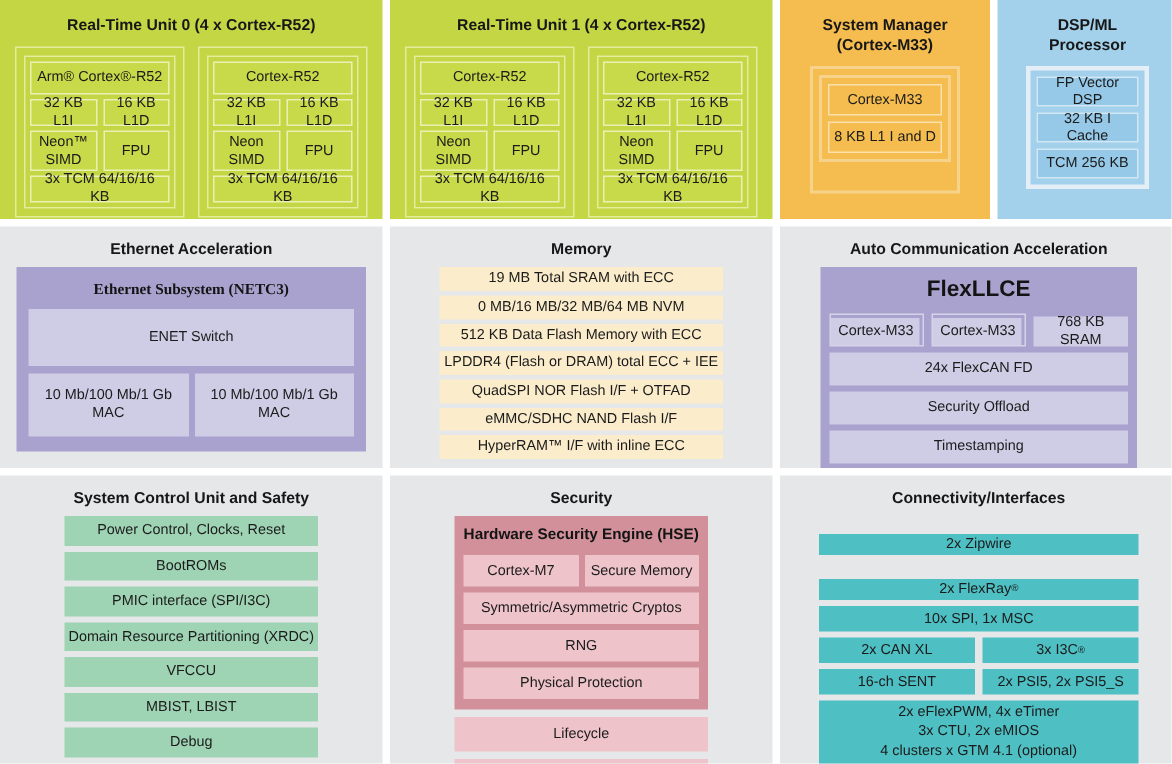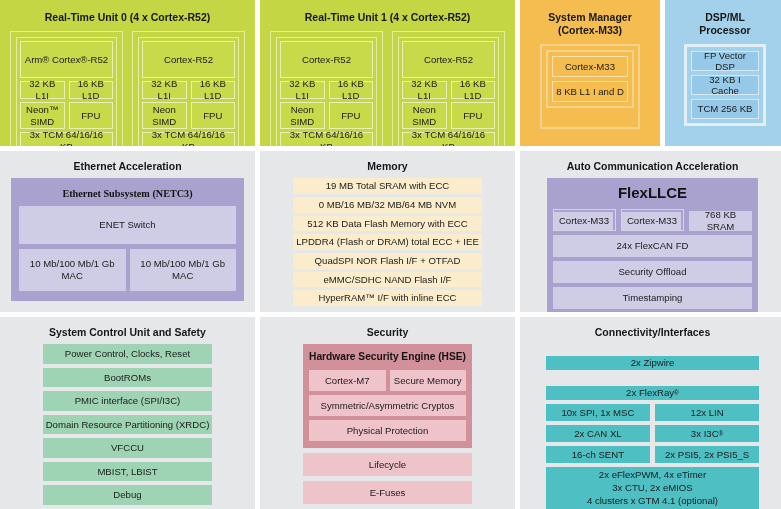--- a/index.html
+++ b/index.html
@@ -65,21 +65,21 @@
   }
   .core-inner{
     border:1px solid #e4ec9d;
     box-sizing:border-box;
     padding:3px;
     height:100%;
     display:flex;flex-direction:column;gap:3px;
     background:#c4d644;
   }
   .gbox{background:#c8d94a;border:1px solid #eaf0b4;}
-  .gbox.tall{height:37px;}
+  .gbox.tall{height:22px;}
   .gbox.h{height:18px;}
 
   
   .sm-outer{
     flex:1;margin:0 12px 10px 12px;
     border:2px solid #f7d28a;
     box-sizing:border-box;padding:4px;
     display:flex;align-items:flex-start;
   }
   .sm-inner{
@@ -315,41 +315,41 @@
   <div class="panel">
     <div class="panel-title">Security</div>
     <div class="sec-inner">
       <div class="hse">
         <div class="hse-title">Hardware Security Engine (HSE)</div>
         <div class="rowgap">
           <div class="box pkbox" style="flex:1">Cortex-M7</div>
           <div class="box pkbox" style="flex:1">Secure Memory</div>
         </div>
         <div class="box pkbox">Symmetric/Asymmetric Cryptos</div>
+        <div class="box pkbox">RNG</div>
         <div class="box pkbox">Physical Protection</div>
       </div>
       <div class="box pkbox free">Lifecycle</div>
       <div class="box pkbox free">E-Fuses</div>
     </div>
   </div>
 
   <div class="panel">
     <div class="panel-title">Connectivity/Interfaces</div>
     <div class="con-list">
 
       <div class="box tbox one">2x Zipwire</div>
 
       <div class="box tbox one">
         <span>2x FlexRay</span>
           <sup>®</sup>
       </div>
 
       <div class="con-row">
         <div class="box tbox">10x SPI, 1x MSC</div>
-        <div class="box tbox">12x LIN</div>
       </div>
 
       <div class="con-row">
         <div class="box tbox">2x CAN XL</div>
         <div class="box tbox">
           <span>3x I3C</span>
             <sup>®</sup>
         </div>
       </div>
 

